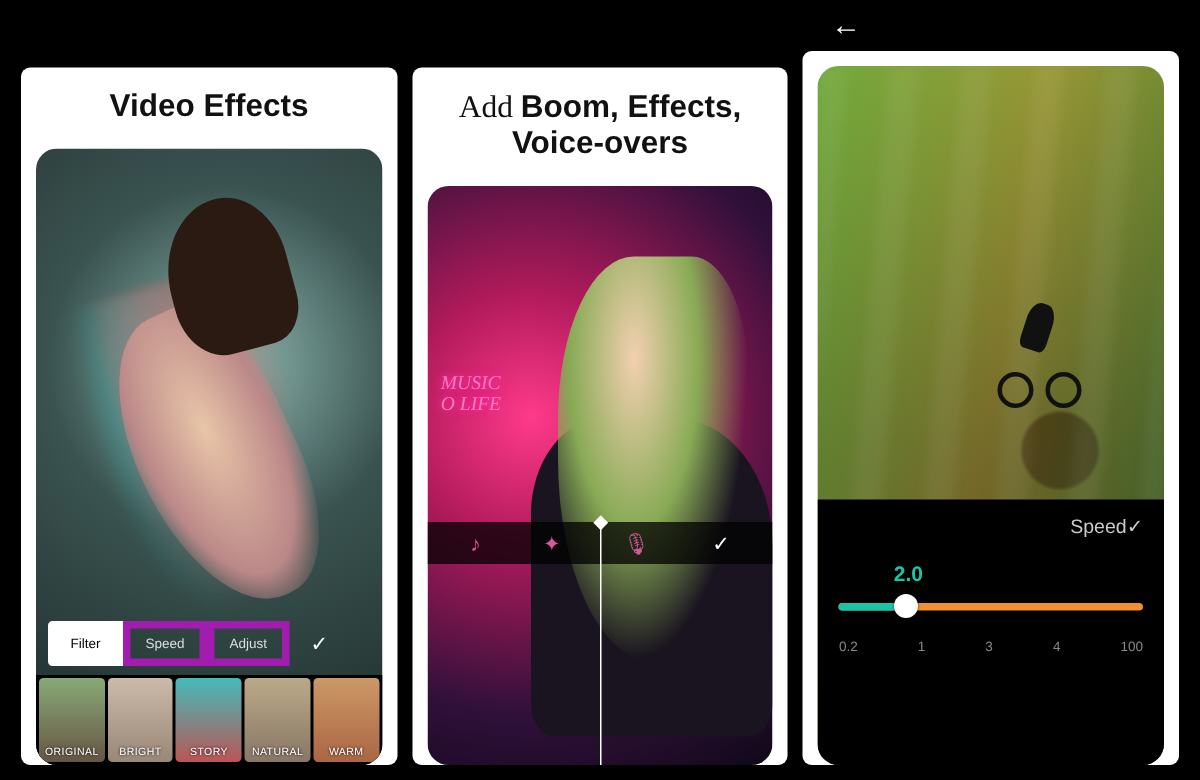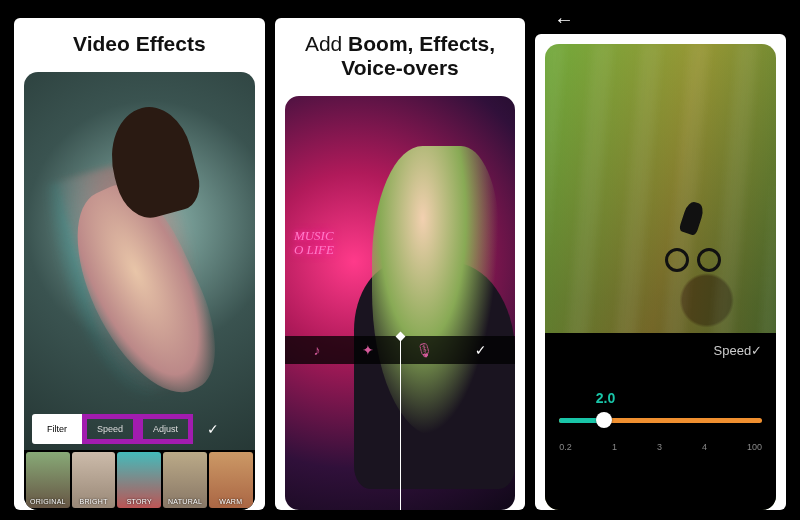--- a/index.html
+++ b/index.html
@@ -23,31 +23,32 @@
     height: 100%;
   }
   .panel {
     background: #fff;
     border-radius: 6px;
     flex: 1 1 0;
     display: flex;
     flex-direction: column;
     overflow: hidden;
     position: relative;
+    margin-top: 27px;
   }
   .panel3 { margin-top: 16px; }
   .heading {
     text-align: center;
     font-weight: 800;
     font-size: 21px;
     color: #111;
     padding: 14px 8px 6px 8px;
     line-height: 1.15;
   }
-  .heading .light { font-weight: 500; }
+  .heading .light { font-weight: 500; font-family: Liberation Serif, serif; }
   .preview {
     margin: 10px 10px 0 10px;
     border-radius: 14px;
     flex: 1;
     position: relative;
     overflow: hidden;
   }
   
   .p1-img {
     position: absolute; inset: 0;
@@ -234,21 +235,21 @@
     height: 38%;
     background: #000;
     padding: 10px 14px;
   }
   .speed-head {
     display:flex; justify-content:flex-end; align-items:center;
     color:#ccc; font-size:13px;
   }
   .speed-val {
     color:#19c5a8; font-size:14px; font-weight:600;
-    margin-top: 32px; margin-left: 18%;
+    margin-top: 16px; margin-left: 18%;
   }
   .slider-wrap {
     position: relative;
     margin-top: 6px;
     height: 16px;
   }
   .slider-track {
     position:absolute; left:0; right:0; top:6px; height:5px;
     background:#f09030; border-radius:3px;
   }

